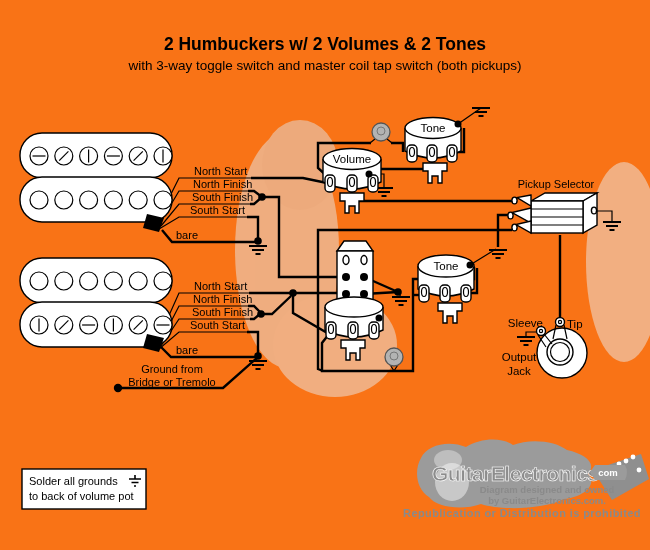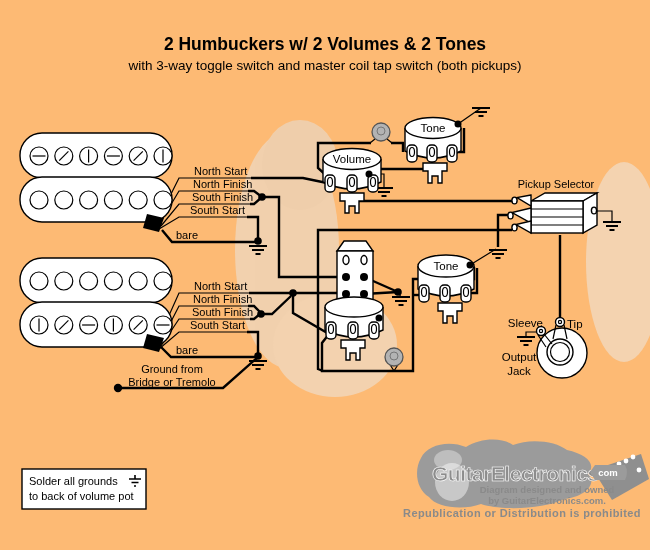--- a/index.html
+++ b/index.html
@@ -1,16 +1,16 @@
 <!DOCTYPE html>
 <html><head>
 <meta charset="utf-8">
 <style>
   html,body{margin:0;padding:0;background:#fff;}
-  .stage{position:relative;width:650px;height:550px;background:#fdba74;overflow:hidden;}
+  .stage{position:relative;width:650px;height:550px;background:#f97316;overflow:hidden;}
   svg{display:block;}
   text{font-family:"Liberation Sans","DejaVu Sans",sans-serif;fill:#000;}
   .title{font-size:17.5px;font-weight:bold;}
   .subtitle{font-size:13.5px;}
   .lbl{font-size:11px;}
   .potlbl{font-size:11.5px;}
   .note{font-size:11px;}
   .logo-big{font-size:21px;font-weight:bold;fill:#8c8c8c;stroke:#ffffff;stroke-width:0.6;letter-spacing:-0.5px;}
   .logo-com{font-size:9.5px;font-weight:bold;fill:#ffffff;}
   .logo-tag{font-size:9.5px;font-weight:bold;fill:#8a8a8a;}

